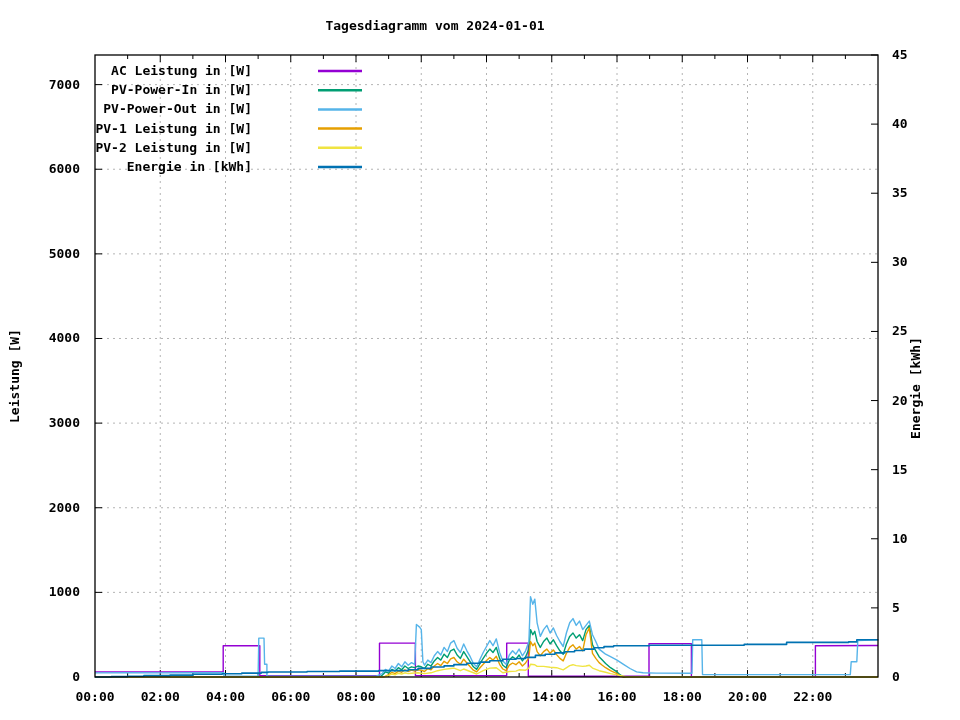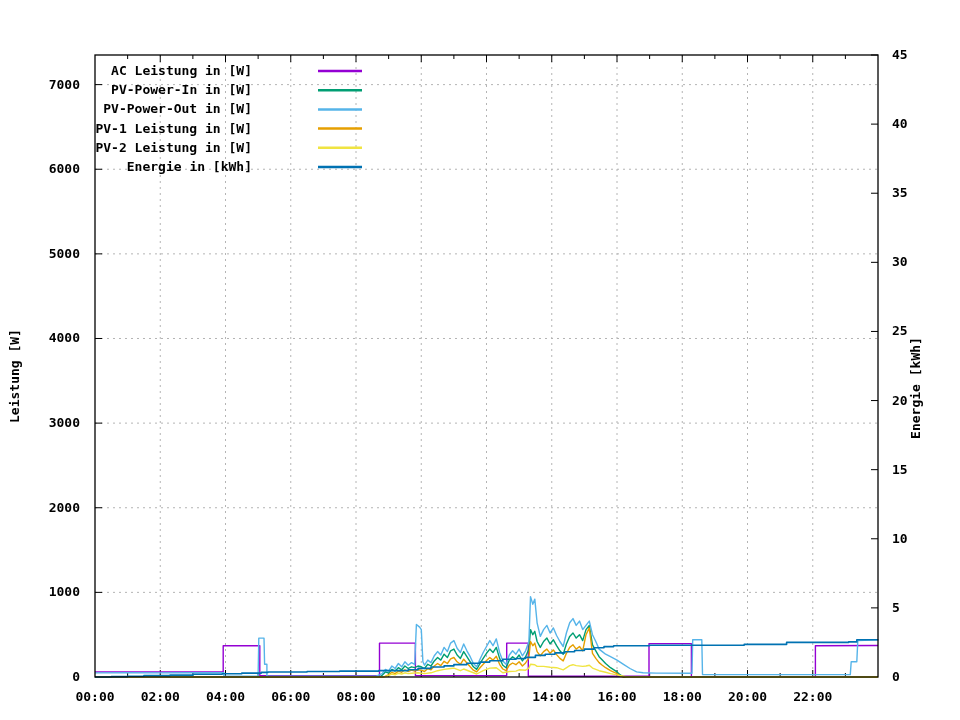--- a/index.html
+++ b/index.html
@@ -176,15 +176,16 @@
         <g>
           <text x="252" y="151.8" text-anchor="end">PV-2 Leistung in [W]</text>
           <line x1="318" y1="147.8" x2="362" y2="147.8" stroke="#f0e442" stroke-width="2.5"></line>
         </g>
         <g>
           <text x="252" y="171" text-anchor="end">Energie in [kWh]</text>
           <line x1="318" y1="167" x2="362" y2="167" stroke="#0072b2" stroke-width="2.5"></line>
         </g>
       </g>
     </svg>
+  <div class="chart-title">Tagesdiagramm vom 2024-01-01</div>
   <div class="ylabel ylabel-left">Leistung [W]</div>
   <div class="ylabel ylabel-right">Energie [kWh]</div>
 </div>
 
 </body></html>

